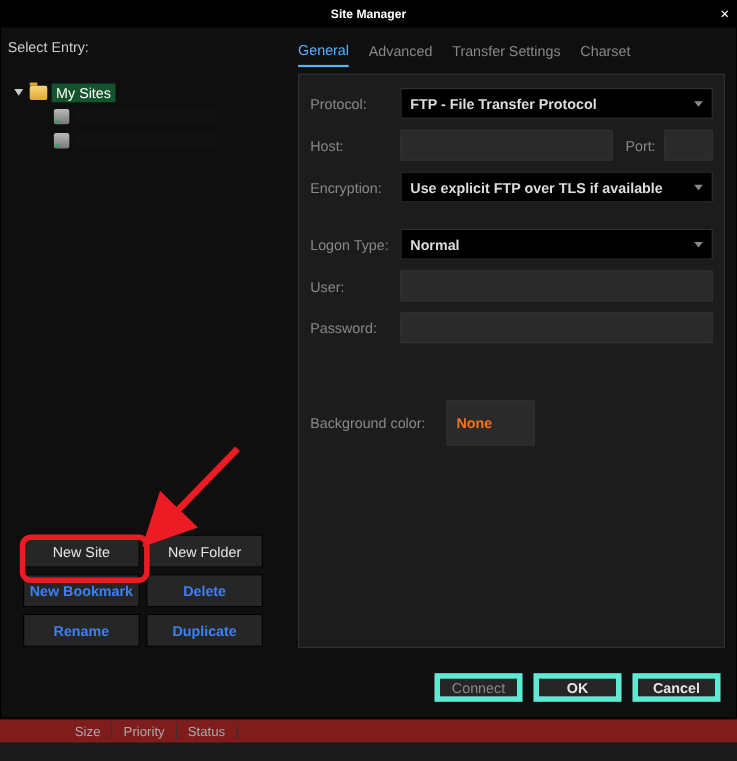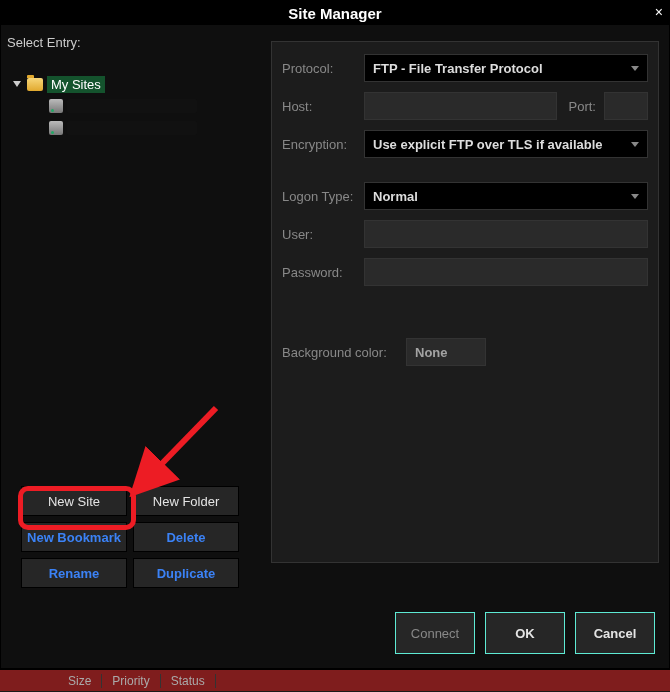--- a/index.html
+++ b/index.html
@@ -18,21 +18,21 @@
     border: 1px solid #000;
   }
   .titlebar {
     background: #000;
     height: 24px;
     display: flex;
     align-items: center;
     justify-content: center;
     position: relative;
   }
-  .titlebar-title { color: #fff; font-weight: bold; font-size: 15px; }
+  .titlebar-title { color: #fff; font-weight: bold; font-size: 11px; }
   .titlebar-close {
     position: absolute; right: 6px; top: 3px;
     color: #fff; font-size: 14px; cursor: pointer;
   }
   .body {
     display: flex;
     padding: 10px 10px 0 0;
     gap: 20px;
   }
   .left-panel { width: 250px; padding-left: 6px; }
@@ -128,39 +128,39 @@
     border-top: 5px solid #888;
   }
   .input {
     flex: 1; height: 28px;
     background: #2a2a2a; border: 1px solid #333;
   }
   .port-label { color: #888; font-size: 13px; margin-left: 4px; }
   .port-input { width: 44px; height: 28px; background: #2a2a2a; border: 1px solid #333; }
   .gap { height: 14px; }
   .select-small {
-    width: 80px; height: 28px;
+    width: 80px; height: 41px;
     background: #2a2a2a; border: 1px solid #333;
-    color: #a3a3a3; font-weight: bold;
+    color: #f97316; font-weight: bold;
     display: flex; align-items: center; justify-content: space-between;
     padding: 0 8px;
   }
   .textarea {
     width: 100%; height: 144px;
     background: #2a2a2a; border: 1px solid #333;
     margin-top: 4px;
   }
 
   .dialog-buttons {
     display: flex; justify-content: flex-end; gap: 10px;
     padding: 12px 14px 14px;
   }
   .dbtn {
-    min-width: 80px; height: 42px;
-    background: #262626; border: 1px solid #5eead4;
+    min-width: 80px; height: 26px;
+    background: #262626; border: 5px solid #5eead4;
     color: #e4e4e4; font-weight: bold; font-size: 13px;
     display: flex; align-items: center; justify-content: center;
     cursor: pointer;
   }
   .dbtn.dim { color: #888; font-weight: normal; }
 
   .statusbar {
     display: flex;
     background: #7f1d1d;
     border-top: 1px solid #000;
@@ -205,20 +205,26 @@
         <div class="btn">New Site</div>
         <div class="btn">New Folder</div>
         <div class="btn dim">New Bookmark</div>
         <div class="btn dim">Delete</div>
         <div class="btn dim">Rename</div>
         <div class="btn dim">Duplicate</div>
       </div>
     </div>
 
     <div class="right-panel">
+      <div class="tabs">
+        <div class="tab active">General</div>
+        <div class="tab">Advanced</div>
+        <div class="tab">Transfer Settings</div>
+        <div class="tab">Charset</div>
+      </div>
 
       <div class="form-panel">
         <div class="form-row">
           <span class="form-label">Protocol:</span>
           <div class="select">
             <span>FTP - File Transfer Protocol</span>
             <span class="caret"></span>
           </div>
         </div>
         <div class="form-row">

